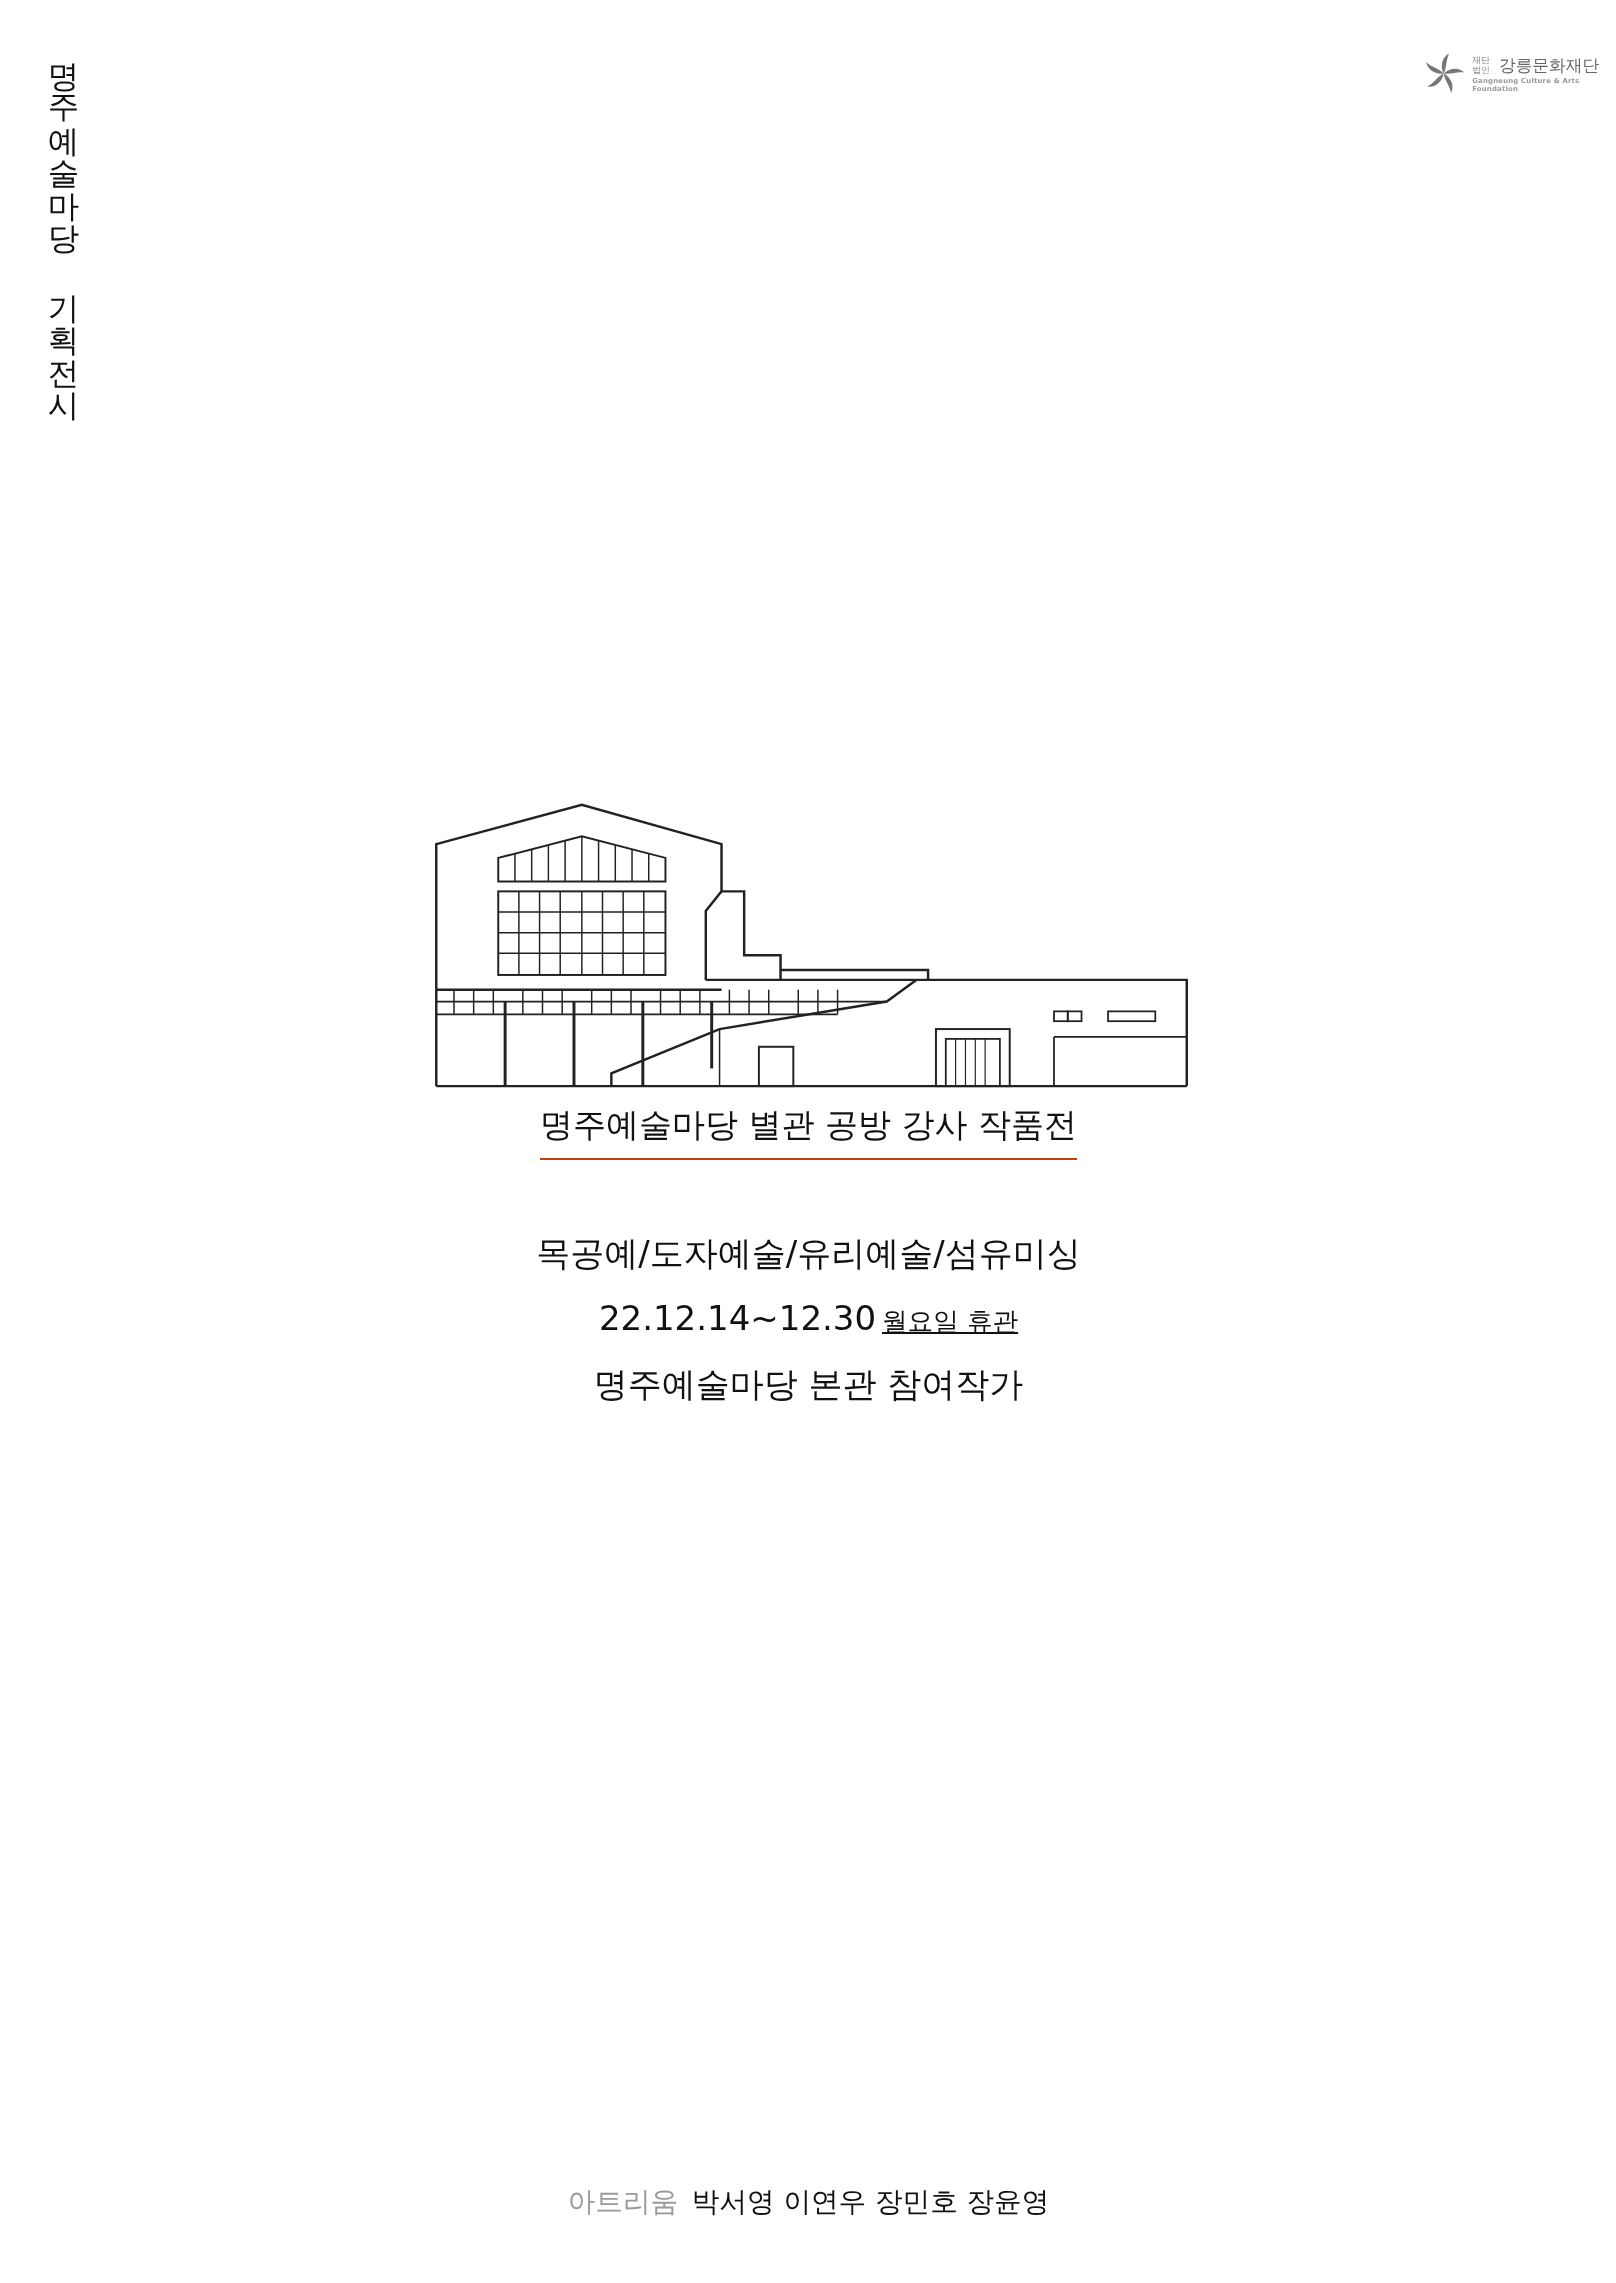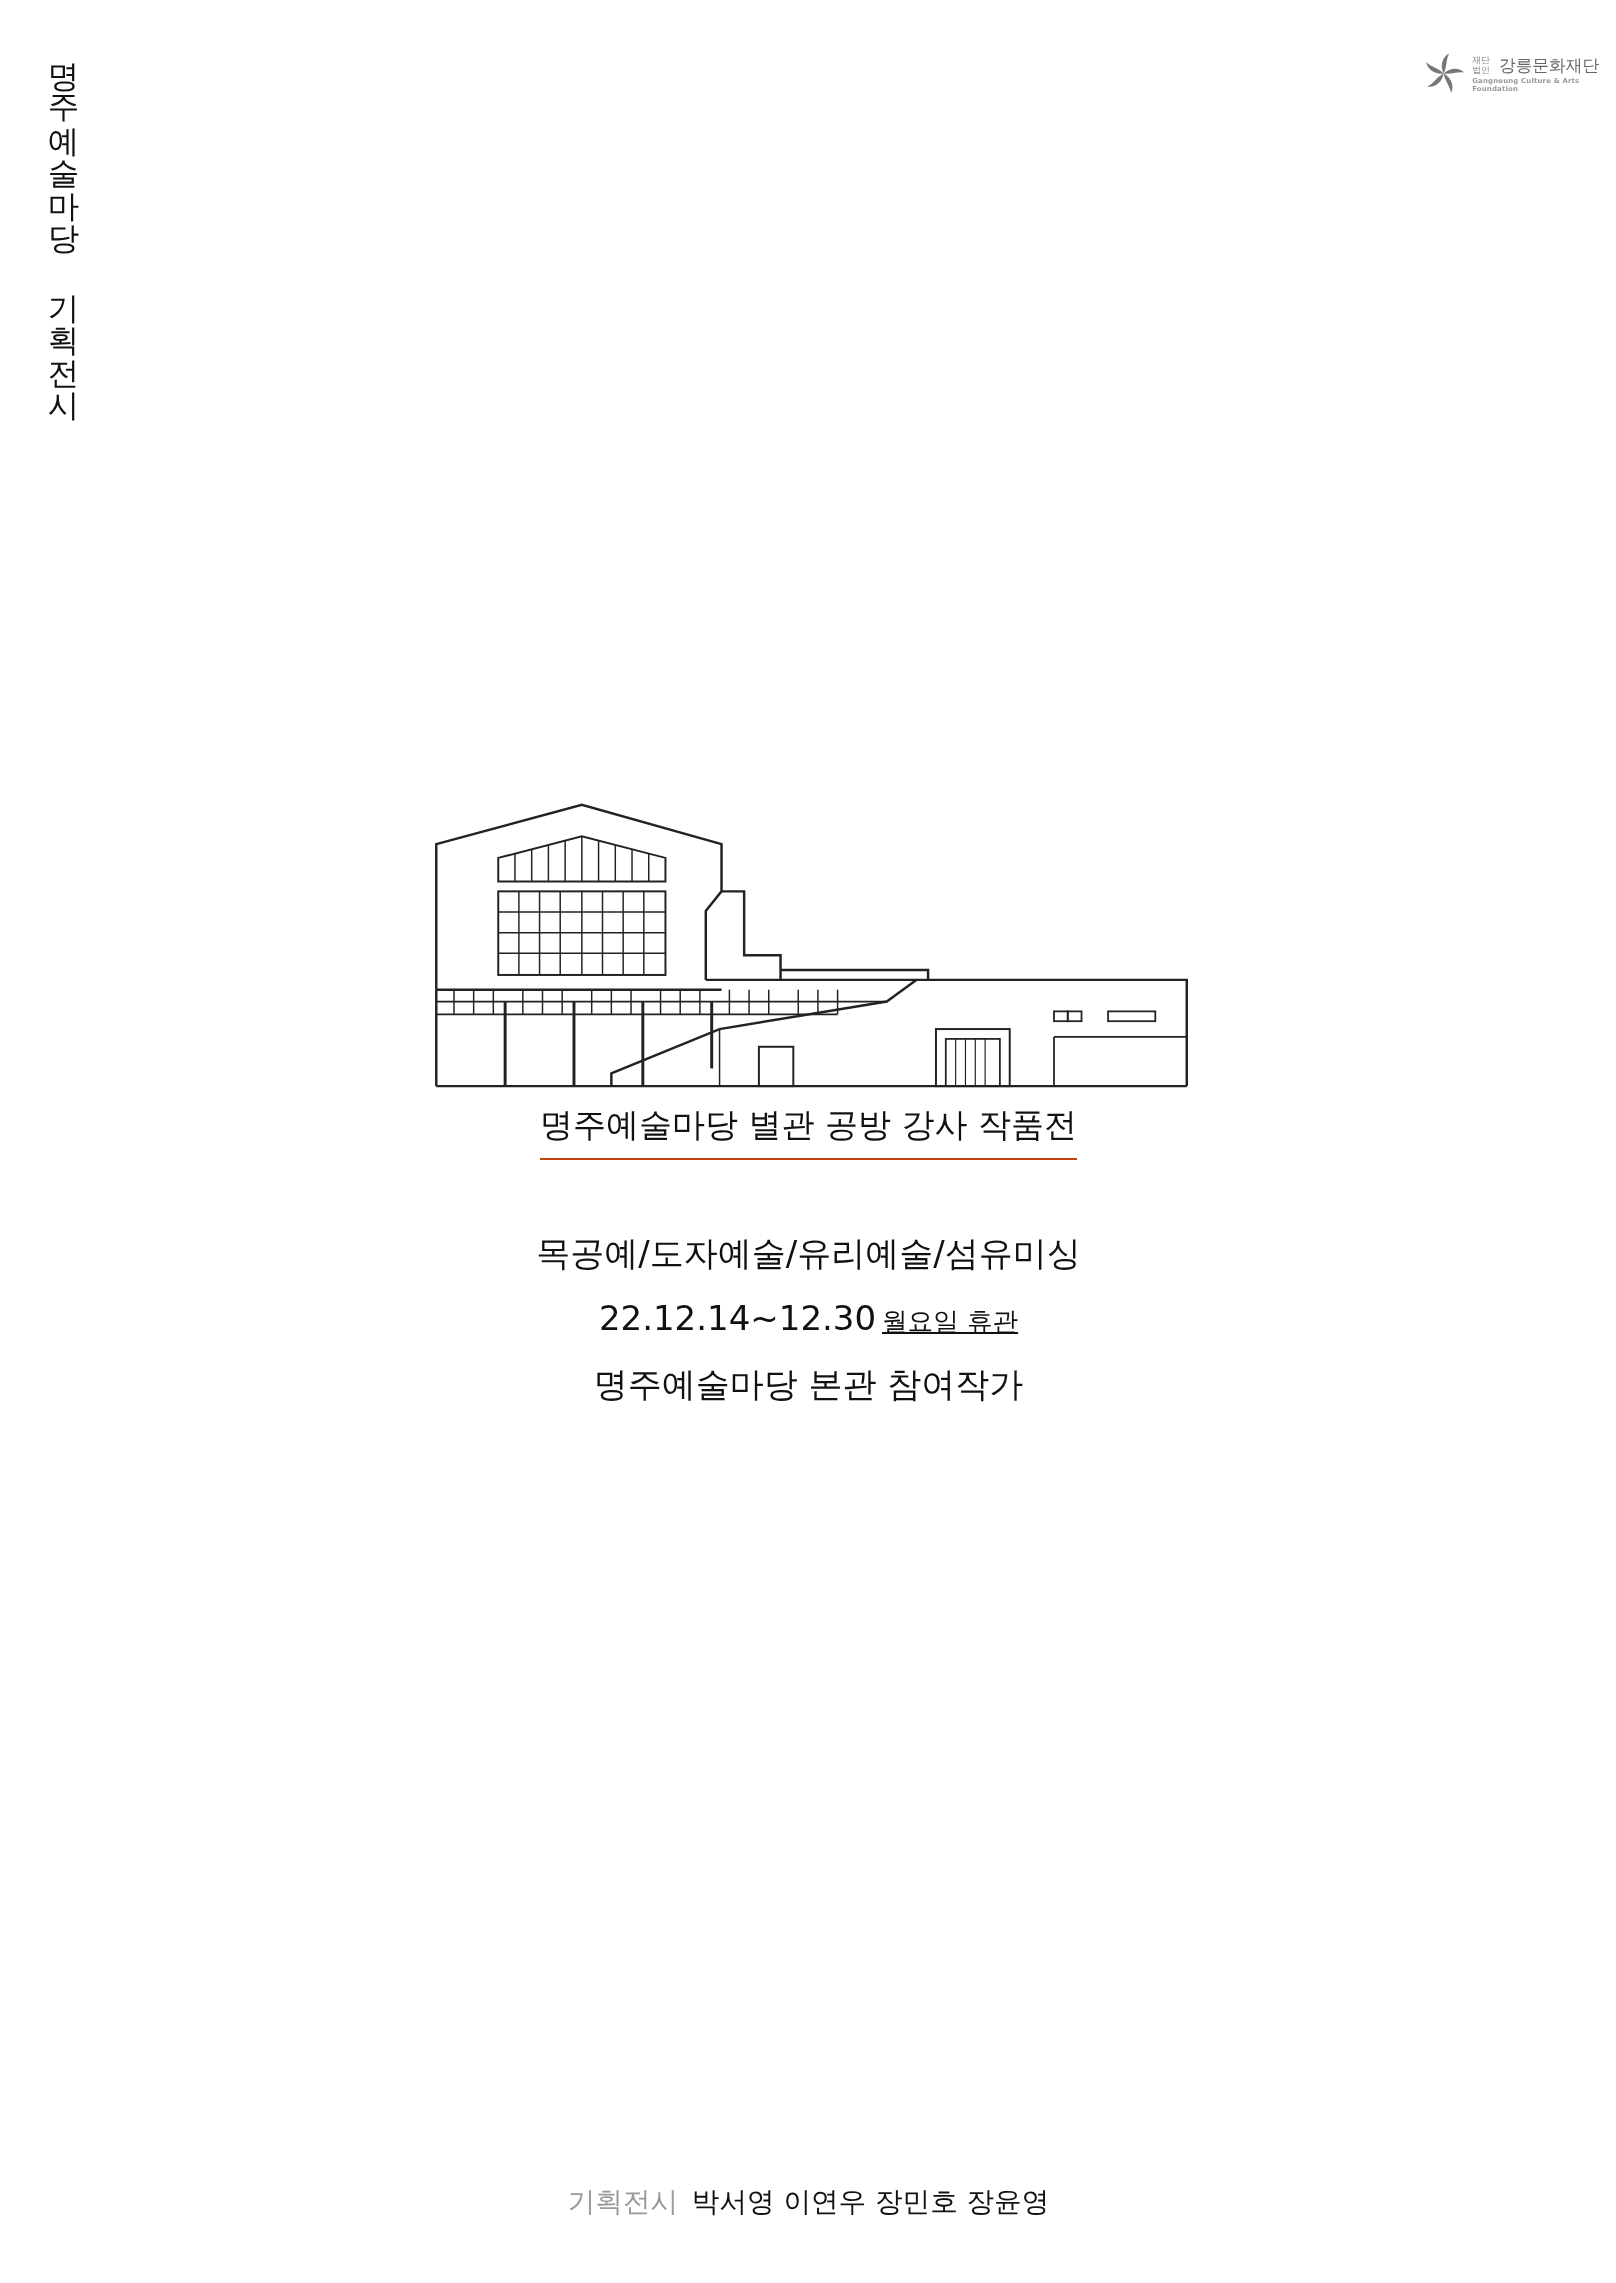--- a/index.html
+++ b/index.html
@@ -143,15 +143,15 @@
 
 <div class="center l1">목공예/도자예술/유리예술/섬유미싱</div>
 
 <div class="center l2">
   <span>22.12.14~12.30</span><span class="note">월요일 휴관</span>
 </div>
 
 <div class="center l3">명주예술마당 본관 참여작가</div>
 
 <div class="center artists">
-  <span class="lbl">기획전시</span><span>박서영 이연우 장민호 장윤영</span>
+  <span class="lbl">아트리움</span><span>박서영 이연우 장민호 장윤영</span>
 </div>
 
 
 </body></html>

